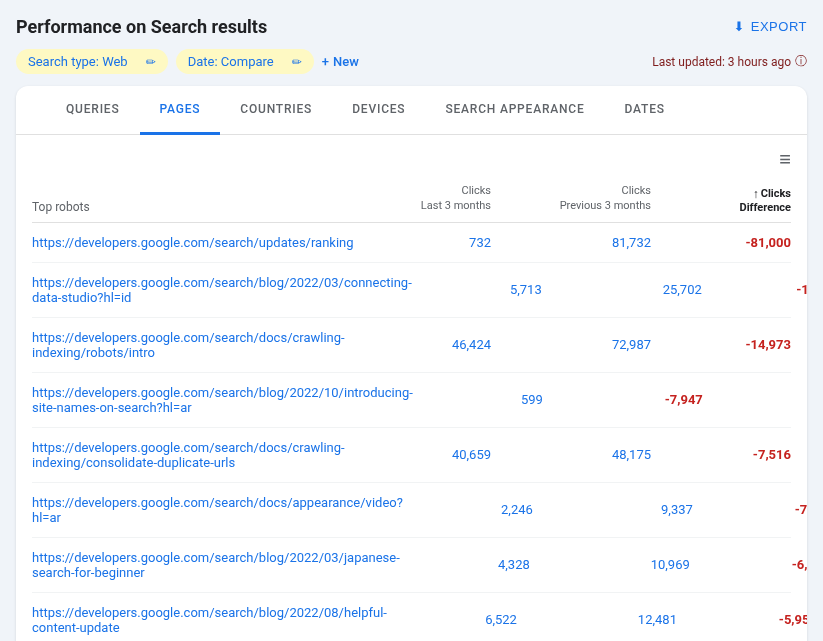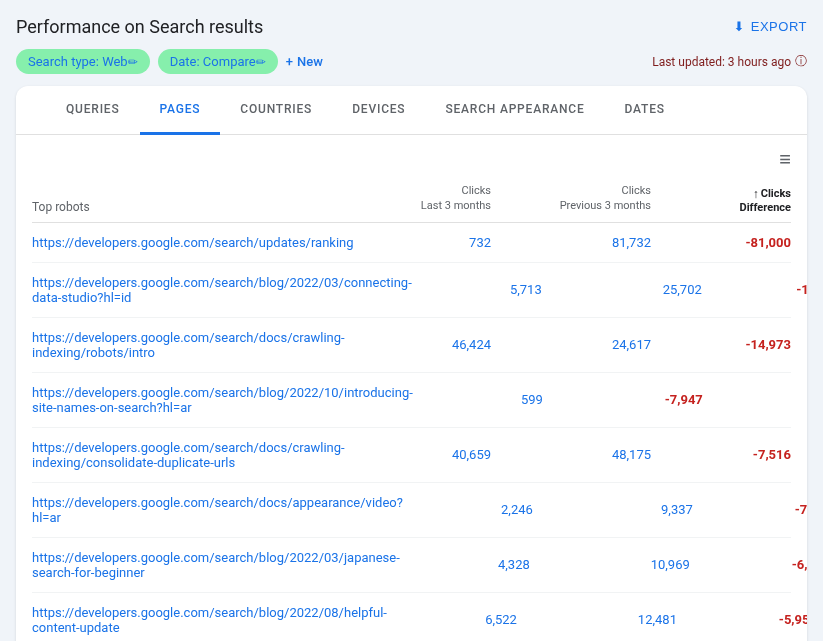--- a/index.html
+++ b/index.html
@@ -12,21 +12,21 @@
       color: #202124;
     }
     .header-row {
       display: flex;
       align-items: center;
       justify-content: space-between;
       margin-bottom: 12px;
     }
     .page-title {
       font-size: 18px;
-      font-weight: 400;
+      font-weight: 700;
       color: #202124;
     }
     .export-btn {
       display: flex;
       align-items: center;
       gap: 6px;
       background: none;
       border: none;
       color: #1a73e8;
       font-size: 13px;
@@ -37,22 +37,22 @@
     }
     .filter-row {
       display: flex;
       align-items: center;
       gap: 8px;
       margin-bottom: 12px;
     }
     .filter-chip {
       display: flex;
       align-items: center;
-      gap: 0;
-      background: #86efac;
+      gap: 18px;
+      background: #fef9c3;
       border: none;
       border-radius: 16px;
       padding: 5px 12px;
       font-size: 13px;
       color: #1a73e8;
       cursor: pointer;
       font-family: inherit;
     }
     .filter-chip .edit-icon {
       font-size: 12px;
@@ -266,21 +266,21 @@
     </div>
     <div class="cell-num">5,713</div>
     <div class="cell-num">25,702</div>
     <div class="cell-diff">-19,989</div>
   </div>
         <div class="table-row">
     <div class="cell-url">
       <a href="#">https://developers.google.com/search/docs/crawling-indexing/robots/intro</a>
     </div>
     <div class="cell-num">46,424</div>
-    <div class="cell-num">24,617</div>
+    <div class="cell-num">72,987</div>
     <div class="cell-diff">-14,973</div>
   </div>
         <div class="table-row">
     <div class="cell-url">
       <a href="#">https://developers.google.com/search/blog/2022/10/introducing-site-names-on-search?hl=ar</a>
     </div>
     <div class="cell-num">599</div>
     <div class="cell-diff">-7,947</div>
   </div>
         <div class="table-row">

